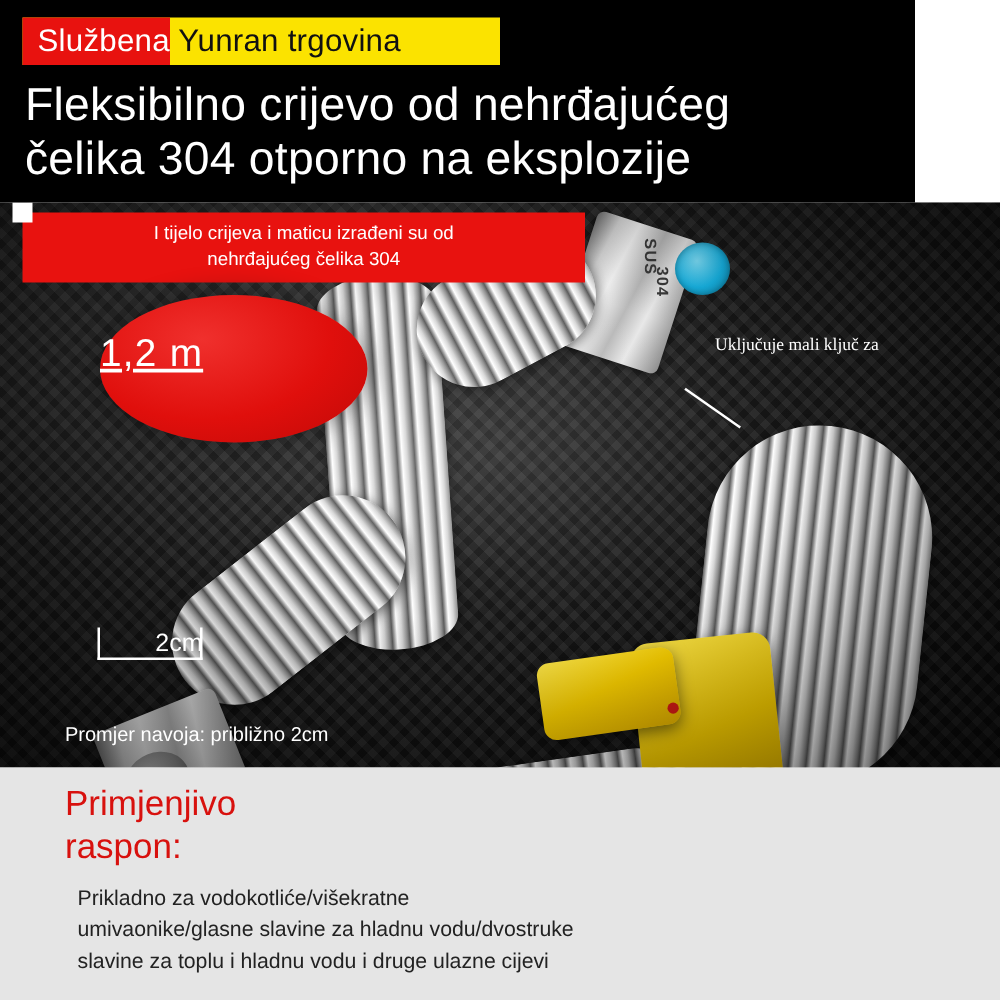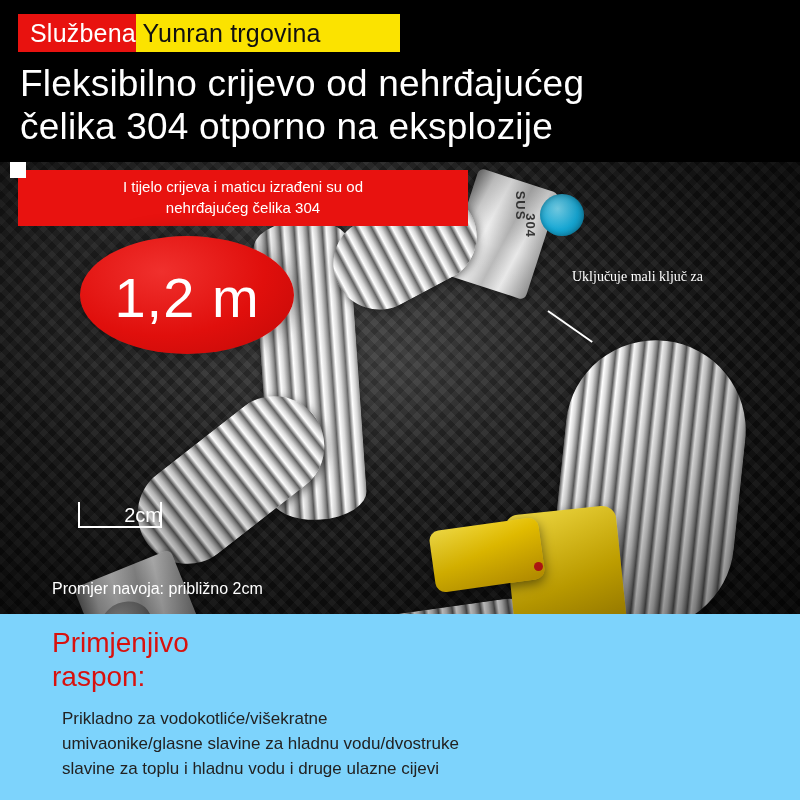--- a/index.html
+++ b/index.html
@@ -16,21 +16,21 @@
     height: 800px;
     overflow: hidden;
     background: #ffffff;
   }
 
   
   .top-banner {
     position: absolute;
     left: 0;
     top: 0;
-    width: 800px;
+    width: 732px;
     height: 162px;
     background: #000000;
   }
   .brand-bar {
     position: absolute;
     left: 18px;
     top: 14px;
     width: 382px;
     height: 38px;
     background: #fbe300;
@@ -128,24 +128,24 @@
     height: 118px;
     border-radius: 50%;
     background: radial-gradient(ellipse at 38% 30%, #f0302d 0%, #e00f0c 55%, #c00907 100%);
     box-shadow: 0 0 22px rgba(0,0,0,0.45);
   }
   .length-badge span {
     position: absolute;
     left: 0;
     top: 29px;
     width: 214px;
-    text-align: center;
-    color: #ffffff;
-    font-size: 56px;
+    color: #ffffff;
+    font-size: 31px;
     letter-spacing: 1px;
+    text-decoration: underline;
   }
 
   
   .anno-right {
     position: absolute;
     left: 572px;
     top: 105px;
     width: 210px;
     color: #ffffff;
     font-size: 14px;
@@ -248,21 +248,21 @@
     background: #d81c16;
   }
 
   
   .bottom {
     position: absolute;
     left: 0;
     top: 614px;
     width: 800px;
     height: 186px;
-    background: #7dd3fc;
+    background: #e5e5e5;
   }
   .applic-title {
     position: absolute;
     left: 52px;
     top: 12px;
     width: 260px;
     color: #d8110e;
     font-size: 28px;
     line-height: 34px;
   }

